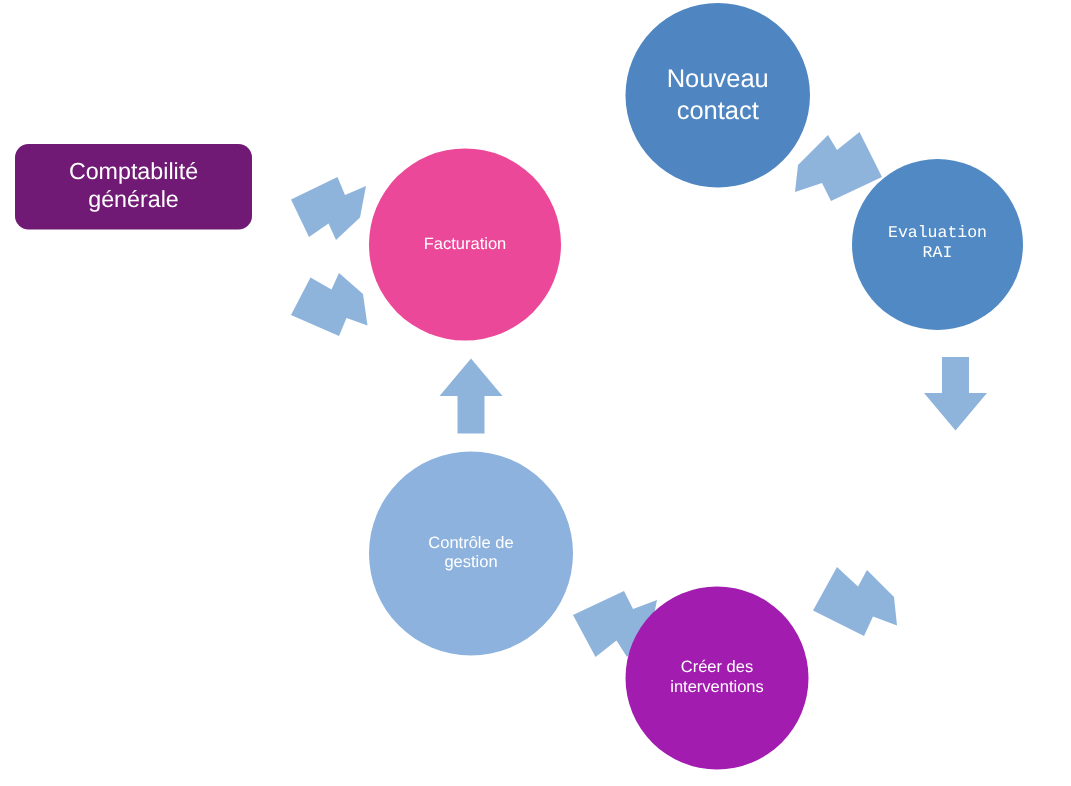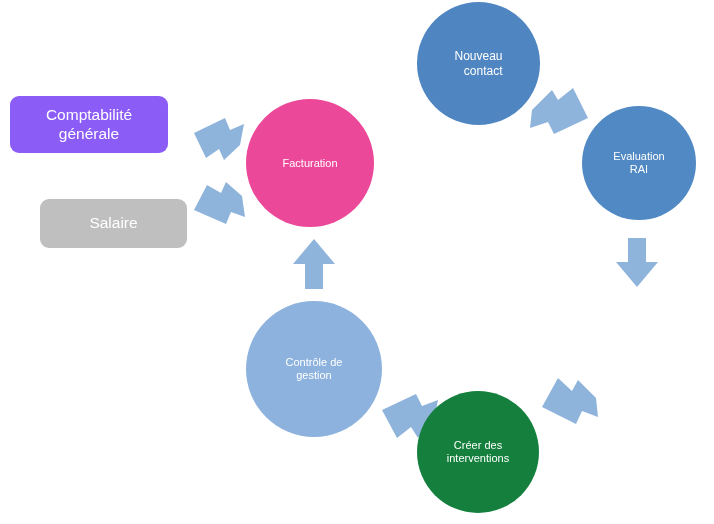--- a/index.html
+++ b/index.html
@@ -41,21 +41,21 @@
   }
   .arrow {
     position: absolute;
   }
   .arrow svg {
     display: block;
     overflow: visible;
   }
   
   .sz-11 { font-size: 11px; }
-  .sz-12 { font-size: 12px; text-align: right; }
+  .sz-12 { font-size: 17px; }
   .sz-15 { font-size: 15.5px; }
 </style>
 </head>
 <body>
 
 <div id="canvas">
 
   <div class="arrow" style="left:528px; top:88px;">
     <svg width="70" height="62" viewBox="0 0 70 62">
       <polygon points="4,22 24,2 30,12 45,0 60,30 26,46 20,34 2,40" fill="#8FB4DC"></polygon>
@@ -96,42 +96,39 @@
     <svg width="54" height="52" viewBox="0 0 54 52">
       <polygon points="50,16 34,2 29,13 15,5 2,30 34,44 39,32 53,37" fill="#8FB4DC"></polygon>
     </svg>
   </div>
 
   <div class="node circle sz-12" style="left:417px; top:2px; width:123px; height:123px; background:#4F86C2;">
     <span class="node-label">Nouveau
 contact</span>
   </div>
 
-  <div class="node circle sz-11" style="left:582px; top:106px; width:114px; height:114px; background:#5089C3;">
+  <div class="node circle sz-11" style="left:568px; top:106px; width:114px; height:114px; background:#5089C3;font-family:Liberation Mono, monospace;">
     <span class="node-label">Evaluation
 RAI</span>
   </div>
 
 
-  <div class="node circle sz-11" style="left:417px; top:391px; width:122px; height:122px; background:#15803d;">
+  <div class="node circle sz-11" style="left:417px; top:391px; width:122px; height:122px; background:#a21caf;">
     <span class="node-label">Créer des
 interventions</span>
   </div>
 
   <div class="node circle sz-11" style="left:246px; top:301px; width:136px; height:136px; background:#8CB2DD;">
     <span class="node-label">Contrôle de
 gestion</span>
   </div>
 
   <div class="node circle sz-11" style="left:246px; top:99px; width:128px; height:128px; background:#ec4899;">
     <span class="node-label">Facturation</span>
   </div>
 
-  <div class="node rbox sz-15" style="left:10px; top:96px; width:158px; height:57px; background:#8b5cf6;">
+  <div class="node rbox sz-15" style="left:10px; top:96px; width:158px; height:57px; background:#701a75;">
     <span class="node-label">Comptabilité
 générale</span>
   </div>
 
-  <div class="node rbox sz-15" style="left:40px; top:199px; width:147px; height:49px; background:#BFBFBF;">
-    <span class="node-label">Salaire</span>
-  </div>
 
 </div>
 
 </body></html>

